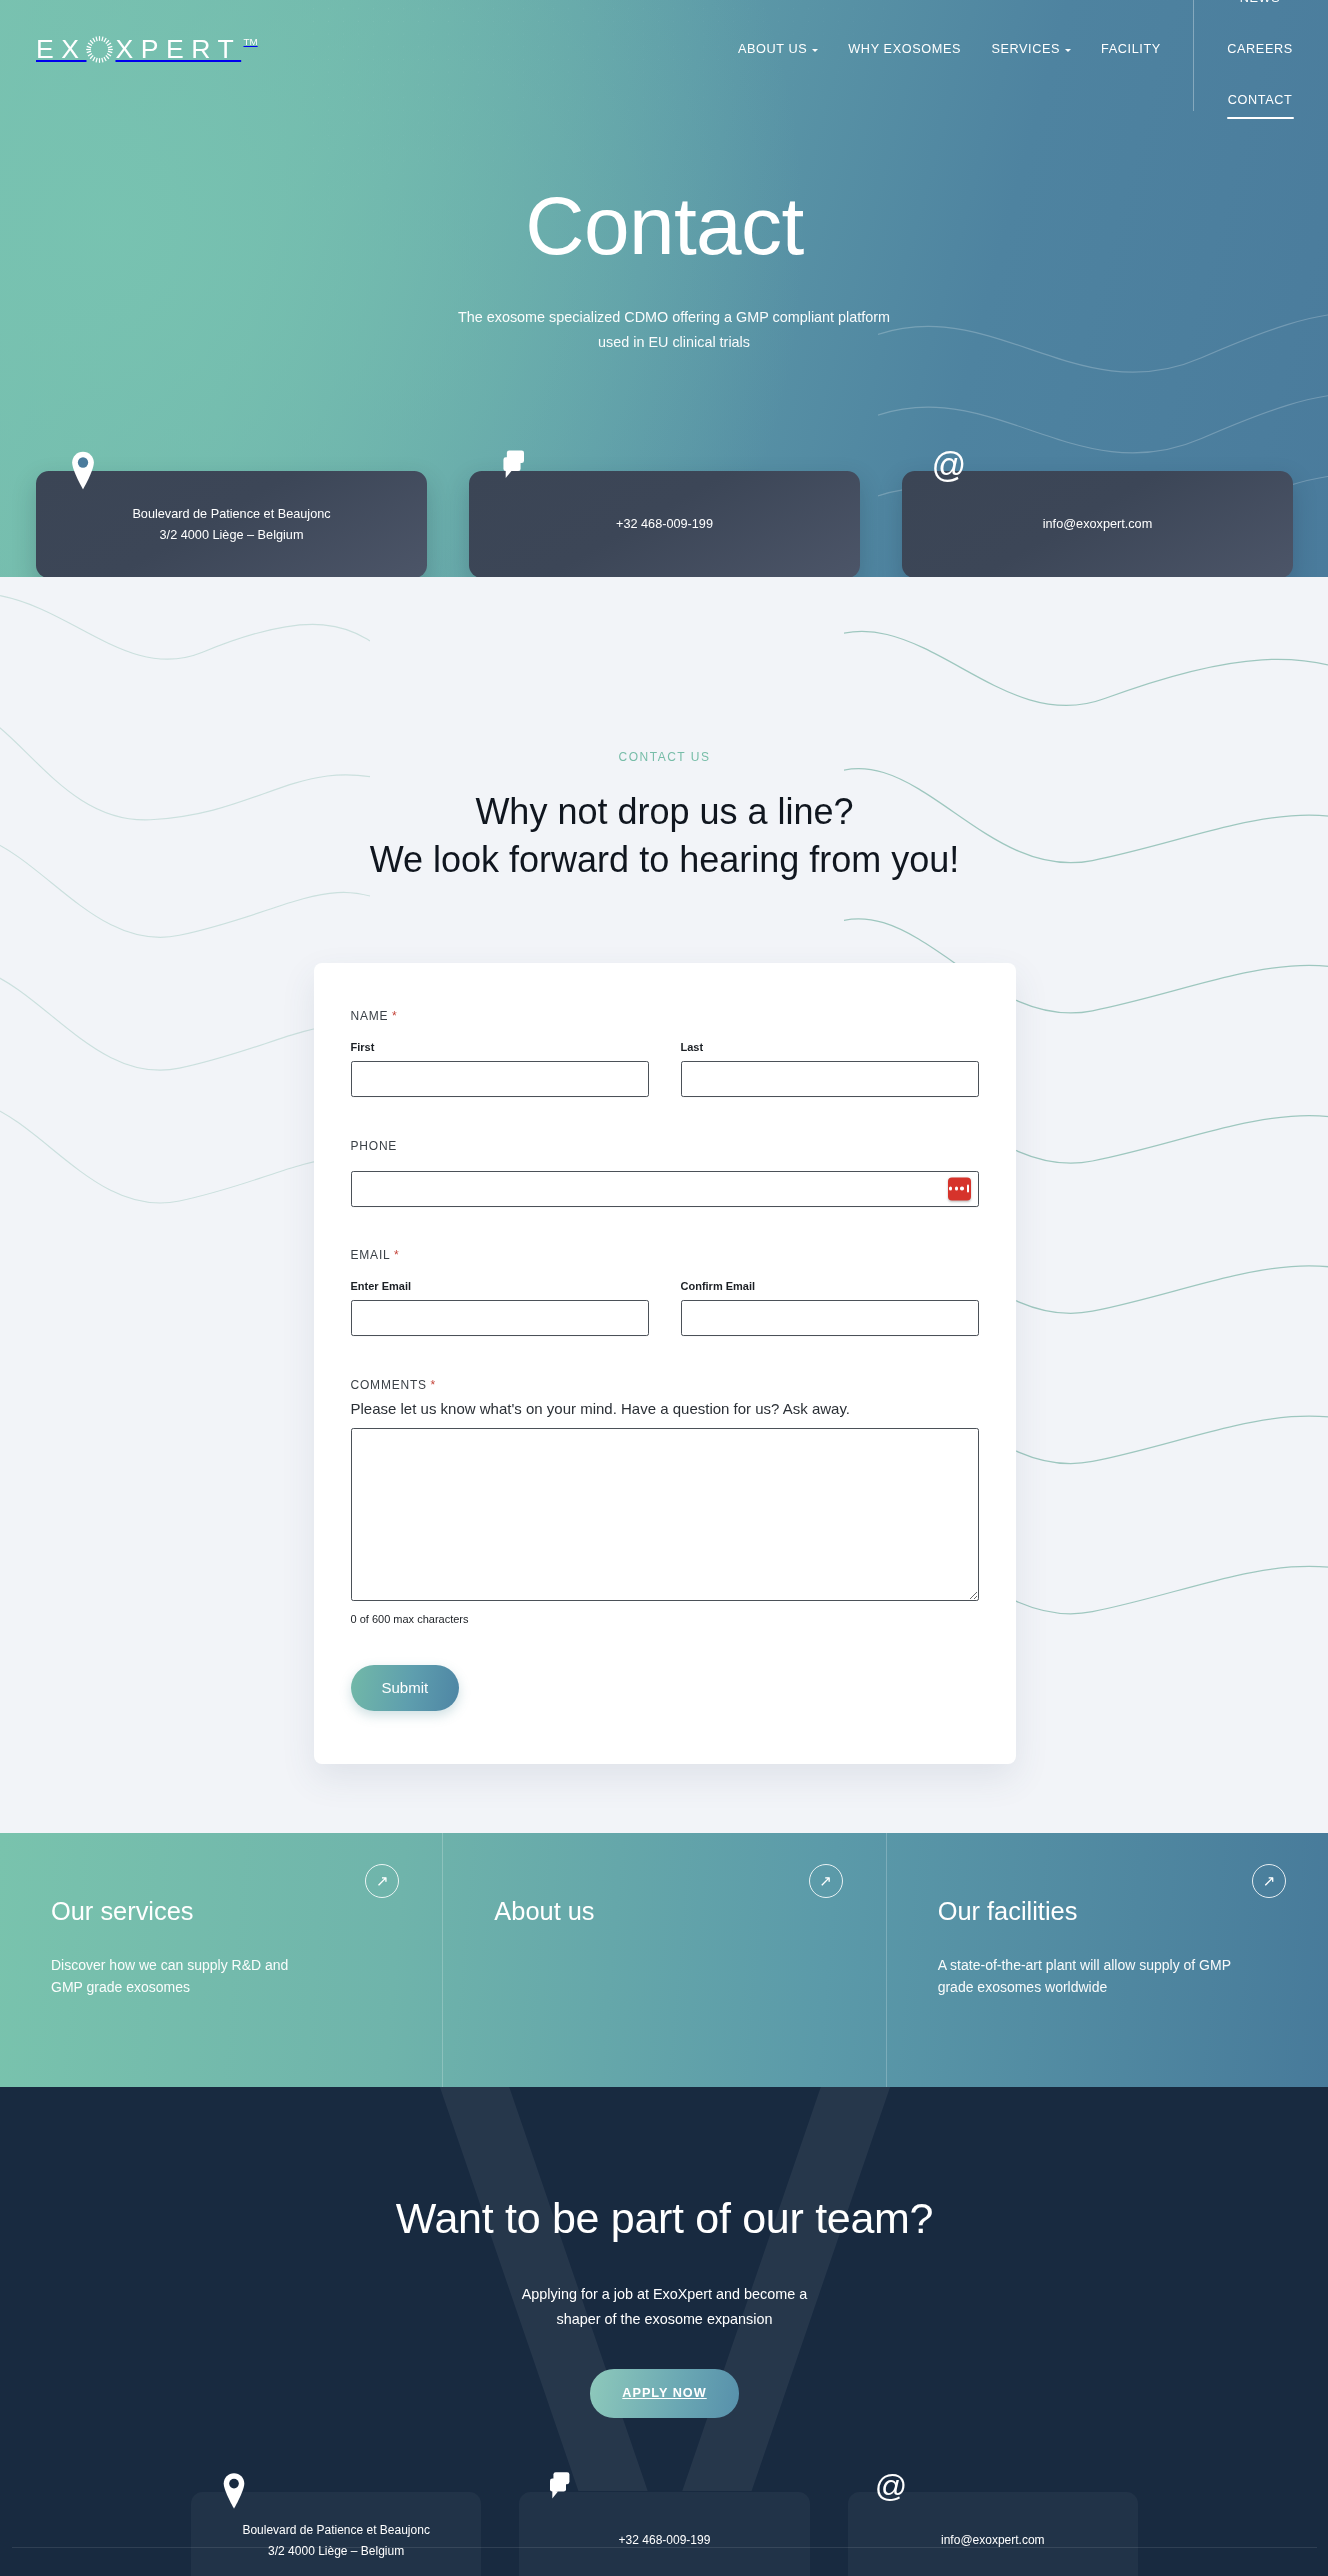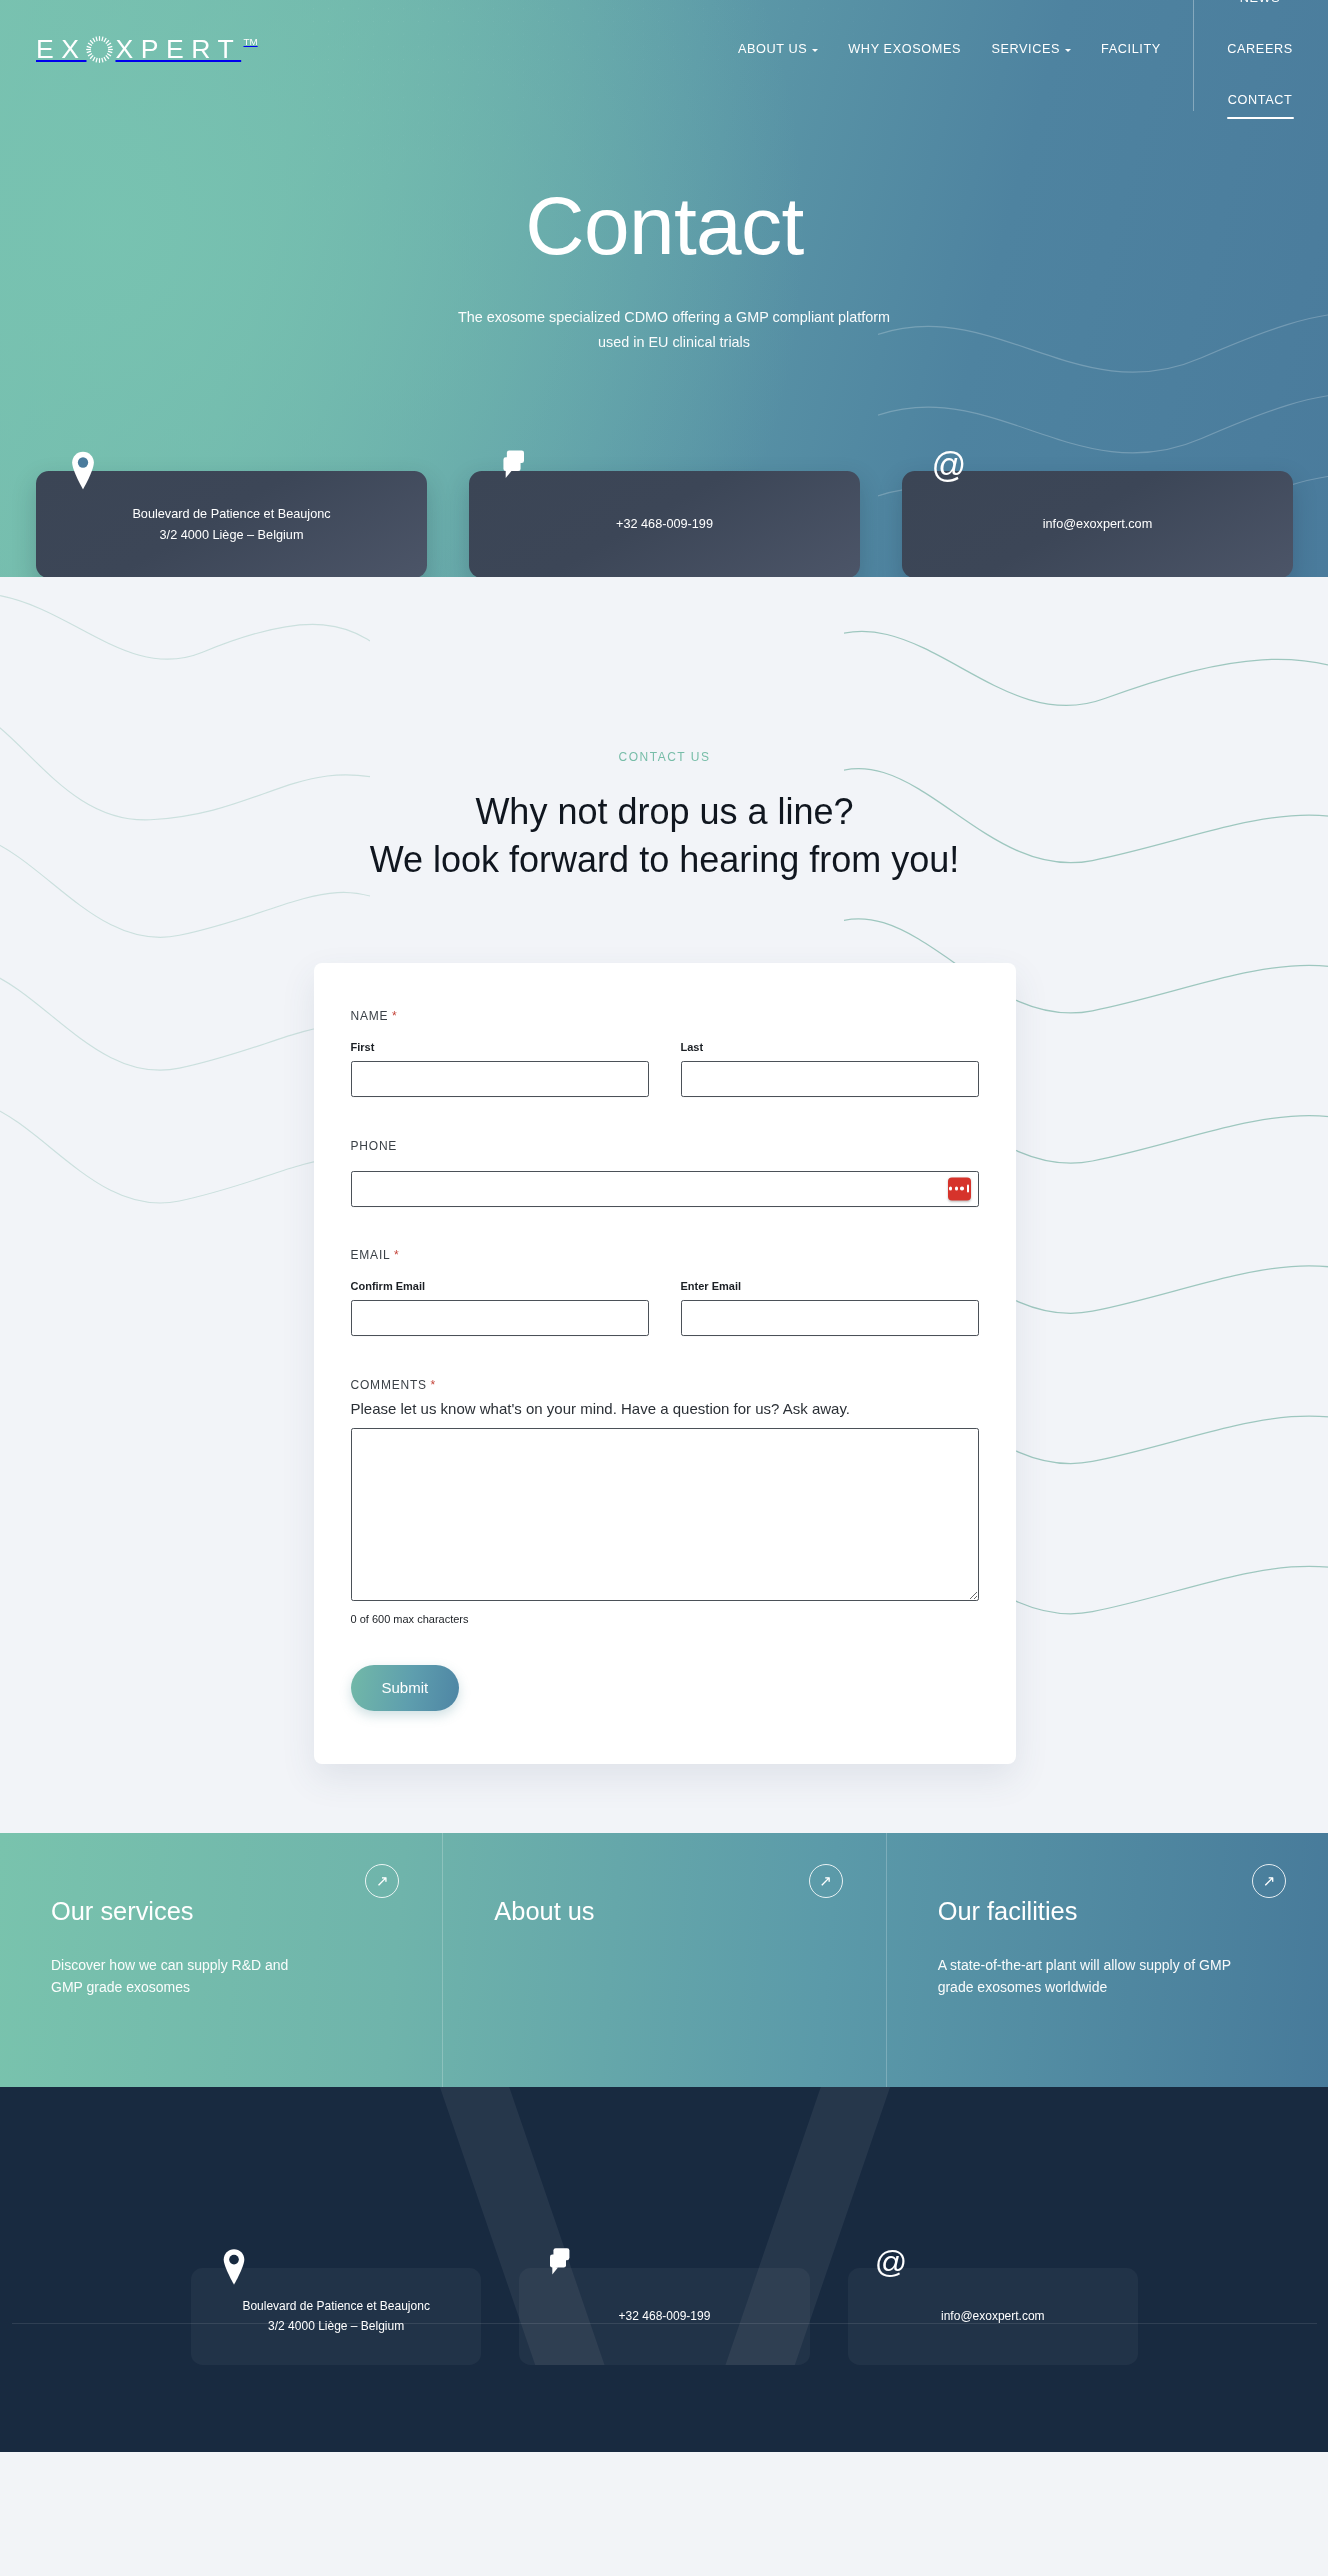--- a/index.html
+++ b/index.html
@@ -426,25 +426,25 @@
       <div class="gap-big"></div>
 
       
       <div class="fg">
         <div class="flabel">
           <span>EMAIL</span>
           <span class="req">*</span>
         </div>
         <div class="fsubs">
           <div class="fsub">
-            <div class="fsublabel">Confirm Email</div>
+            <div class="fsublabel">Enter Email</div>
             <input class="inp" type="email" value="" style="">
           </div>
           <div class="fsub">
-            <div class="fsublabel">Enter Email</div>
+            <div class="fsublabel">Confirm Email</div>
             <input class="inp" type="email" value="" style="">
           </div>
         </div>
       </div>
 
       <div class="gap-big"></div>
 
       
       <div class="fg">
         <div class="flabel">
@@ -482,20 +482,28 @@
       </p>
     </div>
   </section>
 
   <section class="cta">
     <svg class="cta-x" viewBox="0 0 900 700">
       <path d="M180 0 L420 700 L300 700 L60 0 Z" fill="#ffffff"></path>
       <path d="M840 0 L600 700 L480 700 L720 0 Z" fill="#ffffff"></path>
     </svg>
 
+    <div class="cta-inner">
+      <h2 class="cta-h">Want to be part of our team?</h2>
+      <p class="cta-p">
+        <span>Applying for a job at ExoXpert and become a</span><br>
+        <span>shaper of the exosome expansion</span>
+      </p>
+      <a class="cta-btn" href="#">APPLY NOW</a>
+    </div>
 
     <div class="cards-row2">
 
       <div class="ccard2">
         <span class="ic">
           <svg viewBox="0 0 52 70" width="30" height="40">
             <path d="M26 4C16 4 8 12 8 22c0 13 18 44 18 44s18-31 18-44C44 12 36 4 26 4z" fill="#ffffff"></path>
             <circle cx="26" cy="22" r="8.5" fill="#182a40"></circle>
           </svg>
         </span>

